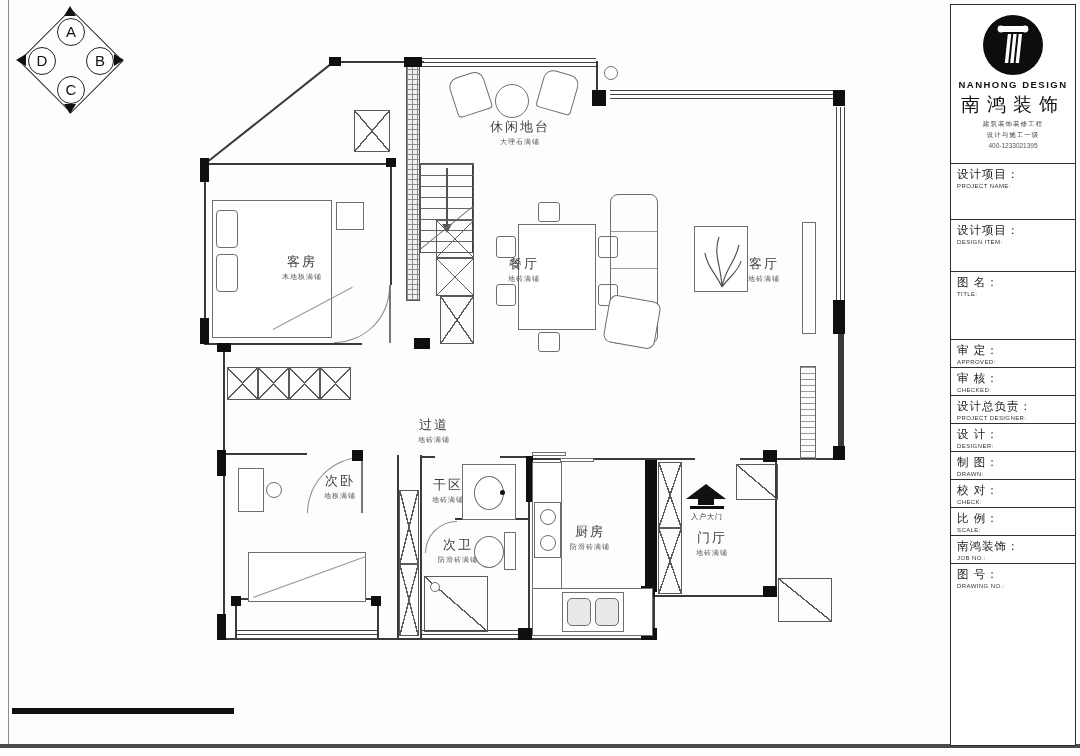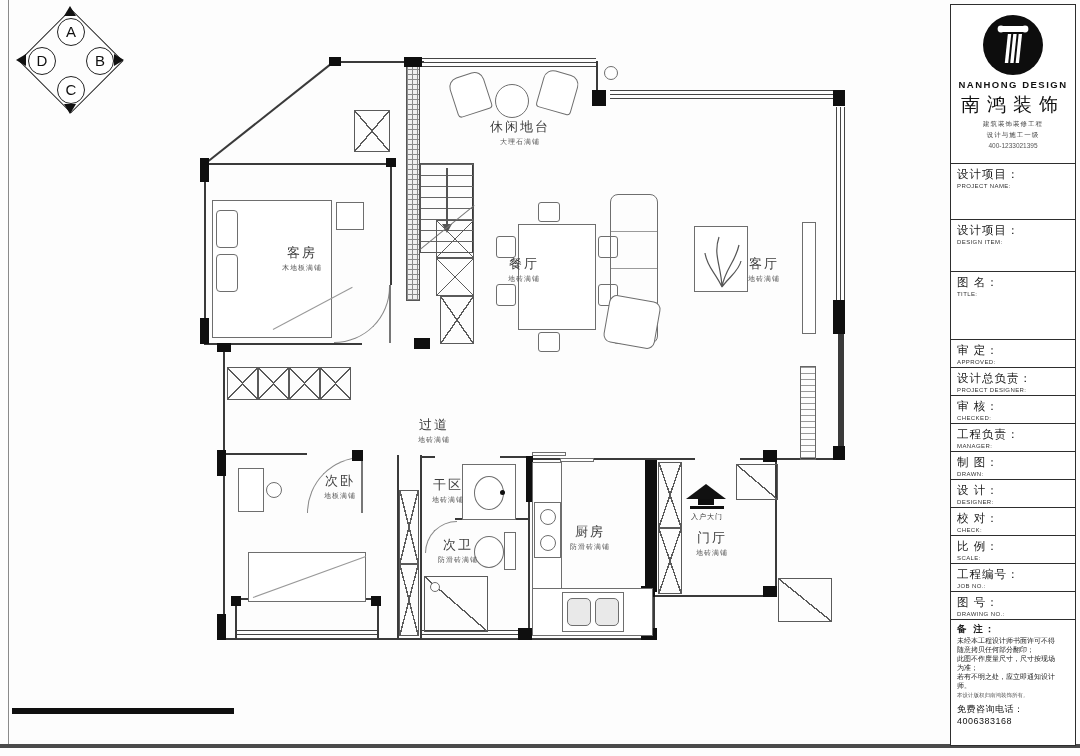--- a/index.html
+++ b/index.html
@@ -221,21 +221,21 @@
   <div class="furn" style="left:562px;top:592px;width:62px;height:40px">
     <div class="furn" style="left:4px;top:5px;width:24px;height:28px;border-radius:5px;background:#e9e9e9"></div>
     <div class="furn" style="left:32px;top:5px;width:24px;height:28px;border-radius:5px;background:#e9e9e9"></div>
   </div>
 
   <div class="tri" style="left:686px;top:484px;border-left:20px solid transparent;border-right:20px solid transparent;border-bottom:15px solid #111"></div>
   <div class="blk" style="left:698px;top:499px;width:16px;height:6px"></div>
   <div class="blk" style="left:690px;top:506px;width:34px;height:3px"></div>
   <div class="entry-label" style="left:707px;top:512px">入户大门</div>
 
-  <div class="rlabel" style="left:302px;top:244px">
+  <div class="rlabel" style="left:302px;top:253px">
     <div class="rn">客房</div>
     <div class="rf">木地板满铺</div>
   </div>
   <div class="rlabel" style="left:520px;top:118px">
     <div class="rn">休闲地台</div>
     <div class="rf">大理石满铺</div>
   </div>
   <div class="rlabel" style="left:524px;top:255px">
     <div class="rn">餐厅</div>
     <div class="rf">地砖满铺</div>
@@ -300,64 +300,49 @@
     </div>
     <div class="tb-row" style="flex-basis:68px">
       <div class="tb-cn">图  名：</div>
       <div class="tb-en">TITLE:</div>
     </div>
     <div class="tb-row" style="flex-basis:28px">
       <div class="tb-cn">审  定：</div>
       <div class="tb-en">APPROVED:</div>
     </div>
     <div class="tb-row" style="flex-basis:28px">
+      <div class="tb-cn">审  核：</div>
+      <div class="tb-en">CHECKED:</div>
+    </div>
+    <div class="tb-row" style="flex-basis:28px">
       <div class="tb-cn">设计总负责：</div>
       <div class="tb-en">PROJECT DESIGNER:</div>
     </div>
     <div class="tb-row" style="flex-basis:28px">
-      <div class="tb-cn">审  核：</div>
-      <div class="tb-en">CHECKED:</div>
-    </div>
-    <div class="tb-row" style="flex-basis:28px">
-      <div class="tb-cn">工程负责：</div>
-      <div class="tb-en">MANAGER:</div>
+      <div class="tb-cn">设  计：</div>
+      <div class="tb-en">DESIGNER:</div>
     </div>
     <div class="tb-row" style="flex-basis:28px">
       <div class="tb-cn">制  图：</div>
       <div class="tb-en">DRAWN:</div>
     </div>
     <div class="tb-row" style="flex-basis:28px">
-      <div class="tb-cn">设  计：</div>
-      <div class="tb-en">DESIGNER:</div>
-    </div>
-    <div class="tb-row" style="flex-basis:28px">
       <div class="tb-cn">校  对：</div>
       <div class="tb-en">CHECK:</div>
     </div>
     <div class="tb-row" style="flex-basis:28px">
       <div class="tb-cn">比  例：</div>
       <div class="tb-en">SCALE:</div>
     </div>
     <div class="tb-row" style="flex-basis:28px">
-      <div class="tb-cn">工程编号：</div>
+      <div class="tb-cn">南鸿装饰：</div>
       <div class="tb-en">JOB NO.:</div>
     </div>
     <div class="tb-row" style="flex-basis:28px">
       <div class="tb-cn">图  号：</div>
       <div class="tb-en">DRAWING NO.:</div>
     </div>
 
-    <div id="notes">
-      <div class="note-label">备 注：</div>
-      <div class="note-line">未经本工程设计师书面许可不得</div>
-      <div class="note-line">随意拷贝任何部分翻印；</div>
-      <div class="note-line">此图不作度量尺寸，尺寸按现场</div>
-      <div class="note-line">为准；</div>
-      <div class="note-line">若有不明之处，应立即通知设计</div>
-      <div class="note-line">师。</div>
-      <div class="note-tiny">本设计版权归南鸿装饰所有。</div>
-      <div class="note-hot">免费咨询电话：4006383168</div>
-    </div>
   </div>
 
   <div class="blk" style="left:12px;top:708px;width:222px;height:6px"></div>
 
 </div>
 
 </body></html>

